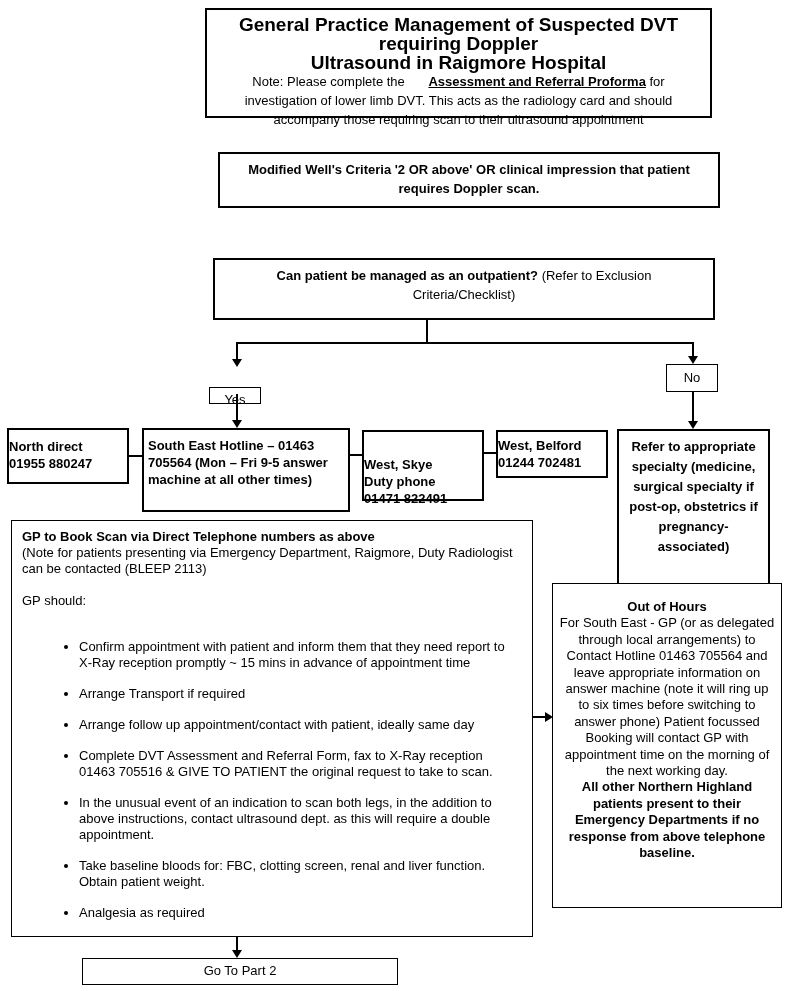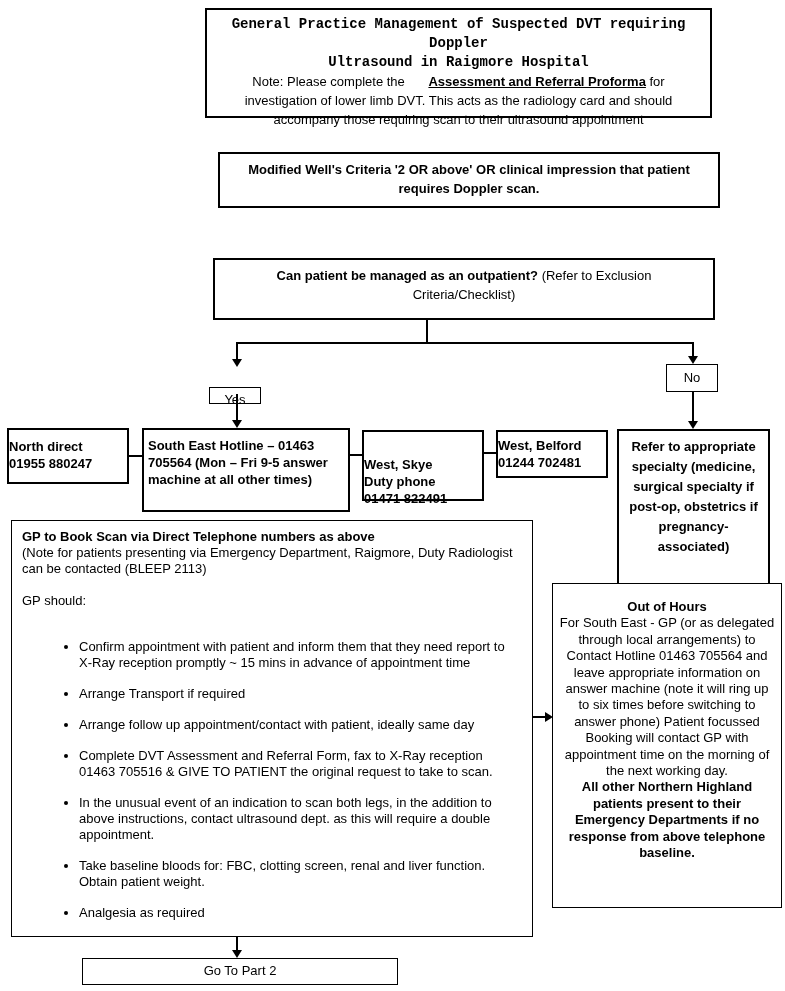--- a/index.html
+++ b/index.html
@@ -17,21 +17,21 @@
   .vline{position:absolute;width:2px;background:#000;}
   .hline{position:absolute;height:2px;background:#000;}
   .ah-down{position:absolute;width:0;height:0;
     border-left:5px solid transparent;border-right:5px solid transparent;
     border-top:8px solid #000;}
   .ah-right{position:absolute;width:0;height:0;
     border-top:5px solid transparent;border-bottom:5px solid transparent;
     border-left:8px solid #000;}
   
   .title-box{left:205px;top:8px;width:507px;height:110px;padding:5px 10px;}
-  .title-box .head{font-size:14px;line-height:19px;font-family:Liberation Mono, monospace;}
+  .title-box .head{font-size:19px;line-height:19px;}
   .title-box .note{line-height:19px;padding:0 2px;}
   .criteria-box{left:210px;top:152px;width:502px;height:56px;padding:6px 18px;line-height:19px;margin-left:8px;}
   .outpatient-box{left:213px;top:258px;width:502px;height:62px;padding:6px 45px;line-height:19px;}
   .yes-box{left:209px;top:367px;width:52px;height:17px;line-height:24px;margin-top:20px;}
   .no-box{left:666px;top:364px;width:52px;height:28px;line-height:25px;}
   .phone{font-weight:bold;line-height:17px;}
   .north-box{left:7px;top:428px;width:122px;height:56px;padding-top:8px;}
   .southeast-box{left:142px;top:428px;width:208px;height:84px;padding:7px 4px;}
   .westskye-box{left:362px;top:430px;width:122px;height:71px;padding-top:24px;}
   .westbelford-box{left:496px;top:430px;width:112px;height:48px;padding-top:5px;}

